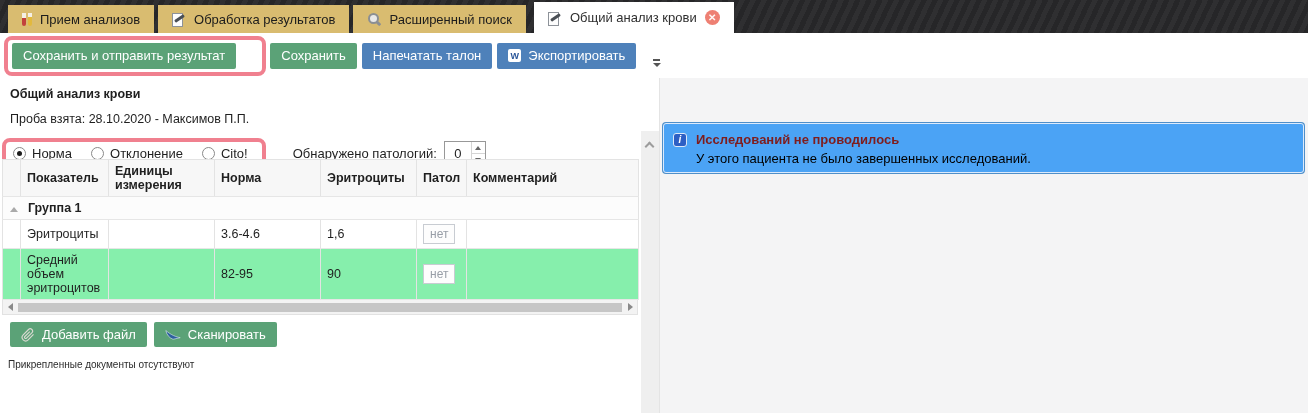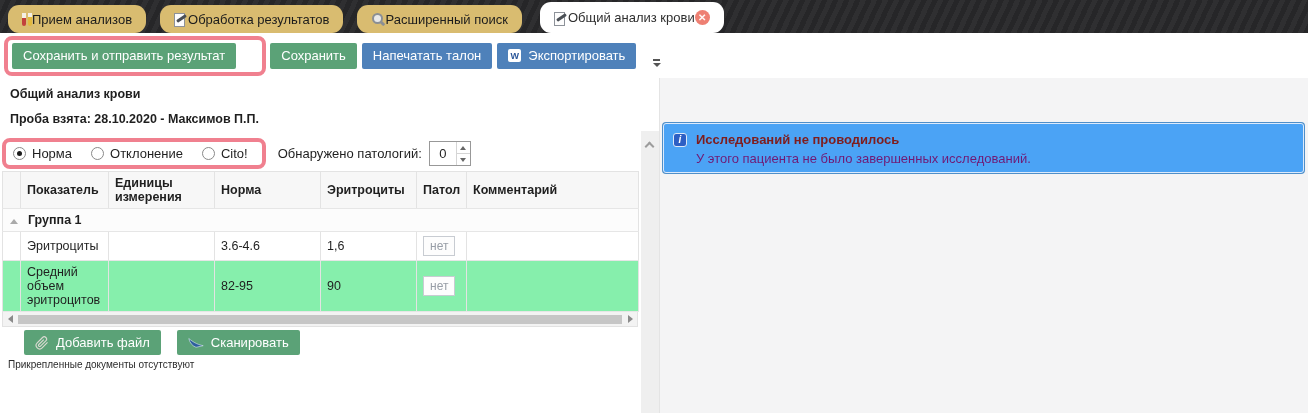--- a/index.html
+++ b/index.html
@@ -4,22 +4,22 @@
 <style>
   * { margin:0; padding:0; box-sizing:border-box; }
   html,body { background:#ffffff; }
   body { font-family:"Liberation Sans", sans-serif; color:#1f1f1f; }
   #app { position:relative; width:1308px; height:413px; background:#ffffff; overflow:hidden; }
 
   
   .tabbar { position:absolute; top:0; left:0; right:0; height:33px;
     background:repeating-linear-gradient(115deg,#2f2f31 0 5px,#262628 5px 10px);
     display:flex; align-items:flex-end; padding-left:8px; }
-  .tab { height:28px; display:flex; align-items:center; padding:0 14px;
-    background:#d9bc70; font-size:13px; color:#1c1c1c; margin-right:14px; cursor:pointer; white-space:nowrap;border-radius:11px; }
+  .tab { height:28px; display:flex; align-items:center; gap:8px; padding:0 14px;
+    background:#d9bc70; font-size:13px; color:#1c1c1c; margin-right:4px; cursor:pointer; white-space:nowrap; }
   .tab.active { background:#ffffff; height:31px; margin-left:4px; color:#2f2f2f; }
 
   
   .tubes-icon { display:flex; gap:2px; align-items:flex-end; height:14px; }
   .tube { width:4px; height:13px; border-radius:0 0 2px 2px; }
   .tube.red    { background:linear-gradient(#f4f0e6 38%, #c2413c 38%); }
   .tube.yellow { background:linear-gradient(#f4f0e6 28%, #e2b93e 28%); }
   .doc-edit-icon { position:relative; width:14px; height:14px; display:inline-block; }
   .doc-edit-icon::before { content:""; position:absolute; left:0; top:1px; width:9px; height:12px;
     background:#fdfdfd; border:1px solid #8d9299; }
@@ -53,43 +53,43 @@
   .overflow-btn { margin-left:13px; width:15px; height:30px; display:flex; flex-direction:column;
     align-items:center; justify-content:flex-end; padding-bottom:4px; gap:2px; cursor:pointer; }
   .overflow-btn .bar { width:7px; height:2px; background:#555; }
   .overflow-btn .tri-down { width:0; height:0; border-left:4px solid transparent;
     border-right:4px solid transparent; border-top:4px solid #555; }
 
   
   .patient-block { position:absolute; top:82px; left:10px; }
   .patient-name { color:#1d6fd1; font-weight:bold; font-size:13.5px; }
   .analysis-title { margin-top:5px; font-weight:bold; font-size:12.5px; }
-  .sample-info { margin-top:11px; font-weight:bold; font-size:12.5px; }
+  .sample-info { margin-top:11px; font-weight:normal; font-size:12.5px; }
 
   
   .status-row { position:absolute; top:138px; left:2px; display:flex; align-items:center; }
   .radio-group { display:flex; align-items:center; gap:19px; padding:4px 14px 4px 7px; }
   .radio-item { display:flex; align-items:center; gap:6px; font-size:13px; cursor:pointer; }
   .radio-circle { width:13px; height:13px; border:1px solid #8a8a8a; border-radius:50%;
     background:#fff; position:relative; }
   .radio-circle.checked::after { content:""; position:absolute; left:3px; top:3px; width:5px; height:5px;
     border-radius:50%; background:#1c1c1c; }
-  .path-label { margin-left:12px; font-size:13px; }
+  .path-label { margin-left:27px; font-size:13px; }
   .spinner { margin-left:7px; width:42px; height:25px; border:1px solid #989898; background:#fff;
     display:flex; }
   .spin-val { flex:1; display:flex; align-items:center; justify-content:center; font-size:13px; }
   .spin-btns { width:14px; border-left:1px solid #d5d5d5; display:flex; flex-direction:column; }
   .spin-btn { flex:1; display:flex; align-items:center; justify-content:center; cursor:pointer; }
   .tri-up-s { width:0; height:0; border-left:3px solid transparent; border-right:3px solid transparent;
     border-bottom:4px solid #666; }
   .tri-down-s { width:0; height:0; border-left:3px solid transparent; border-right:3px solid transparent;
     border-top:4px solid #666; }
 
   
-  .table-wrap { position:absolute; top:171px; left:2px; width:636px; }
+  .table-wrap { position:absolute; top:159px; left:2px; width:636px; }
   table.results { border-collapse:collapse; width:636px; table-layout:fixed; font-size:12.5px; }
   table.results th, table.results td { border-right:1px solid #e3e3e3; border-bottom:1px solid #e6e6e6;
     padding:4px 6px; text-align:left; vertical-align:middle; overflow:hidden; }
   table.results { border-top:1px solid #e3e3e3; border-left:1px solid #e3e3e3; }
   table.results thead th { background:#f7f7f7; font-weight:bold; }
   tr.group-row td { font-weight:bold; background:#fcfcfc; padding:4px 6px 4px 4px; }
   .tri-group { display:inline-block; width:0; height:0; border-left:4px solid transparent;
     border-right:4px solid transparent; border-bottom:5px solid #aaaaaa; margin-right:10px; margin-left:3px; }
   tr.row-yellow td { background:#86efac; }
   .chip { display:inline-block; padding:2px 6px; background:#fdfdfd; border:1px solid #c8ccd2;
@@ -97,38 +97,38 @@
   .hscroll { width:636px; height:15px; background:#f3f3f3; border:1px solid #e2e2e2; border-top:none;
     display:flex; align-items:center; position:relative; }
   .harrow { width:14px; display:flex; align-items:center; justify-content:center; cursor:pointer; }
   .tri-left  { width:0; height:0; border-top:4px solid transparent; border-bottom:4px solid transparent;
     border-right:5px solid #8a8a8a; }
   .tri-right { width:0; height:0; border-top:4px solid transparent; border-bottom:4px solid transparent;
     border-left:5px solid #8a8a8a; }
   .hthumb { position:absolute; left:15px; right:15px; top:3px; height:9px; background:#c6c6c6; cursor:pointer; }
 
   
-  .attach-row { position:absolute; top:330px; left:10px; display:flex; gap:16px;margin-left:14px; }
+  .attach-row { position:absolute; top:322px; left:10px; display:flex; gap:7px; }
   .attach-row .btn { height:25px; }
   .attach-empty { position:absolute; top:359px; left:8px; font-size:10px; color:#2b2b2b; }
 
   
   .vscroll { position:absolute; left:641px; top:131px; bottom:0; width:18px; background:#efefef; }
   .vchevron { position:absolute; left:5px; top:12px; width:7px; height:7px;
     border-top:2px solid #9c9c9c; border-right:2px solid #9c9c9c; transform:rotate(-45deg); }
   .right-panel { position:absolute; left:659px; top:78px; right:0; bottom:0; background:#f4f4f5;
     border-left:1px solid #e4e4e4; }
   .alert { position:absolute; left:3px; right:4px; top:45px; height:50px; background:#4ba3f5;
     border:1px solid #dceafc; box-shadow:0 0 0 1px #4f8fc9; border-radius:3px; }
   .alert-title-row { display:flex; align-items:center; gap:9px; padding:8px 10px 0 9px; }
   .info-icon { width:14px; height:14px; border-radius:3px; background:#2d5fc4; color:#ffffff;
     font-size:10px; font-weight:bold; font-style:italic; display:flex; align-items:center;
     justify-content:center; border:1px solid #dce8f8; }
   .alert-title { font-weight:bold; color:#7f1d1d; font-size:13px; }
-  .alert-body { padding:4px 10px 0 32px; color:#701a75; font-size:13px; }
+  .alert-body { padding:4px 10px 0 32px; color:#000000; font-size:13px; }
 </style>
 </head>
 <body>
 
 <div id="app">
 
   <div class="tabbar">
     <div class="tab">
       <span class="tubes-icon">
           <i class="tube red"></i>

